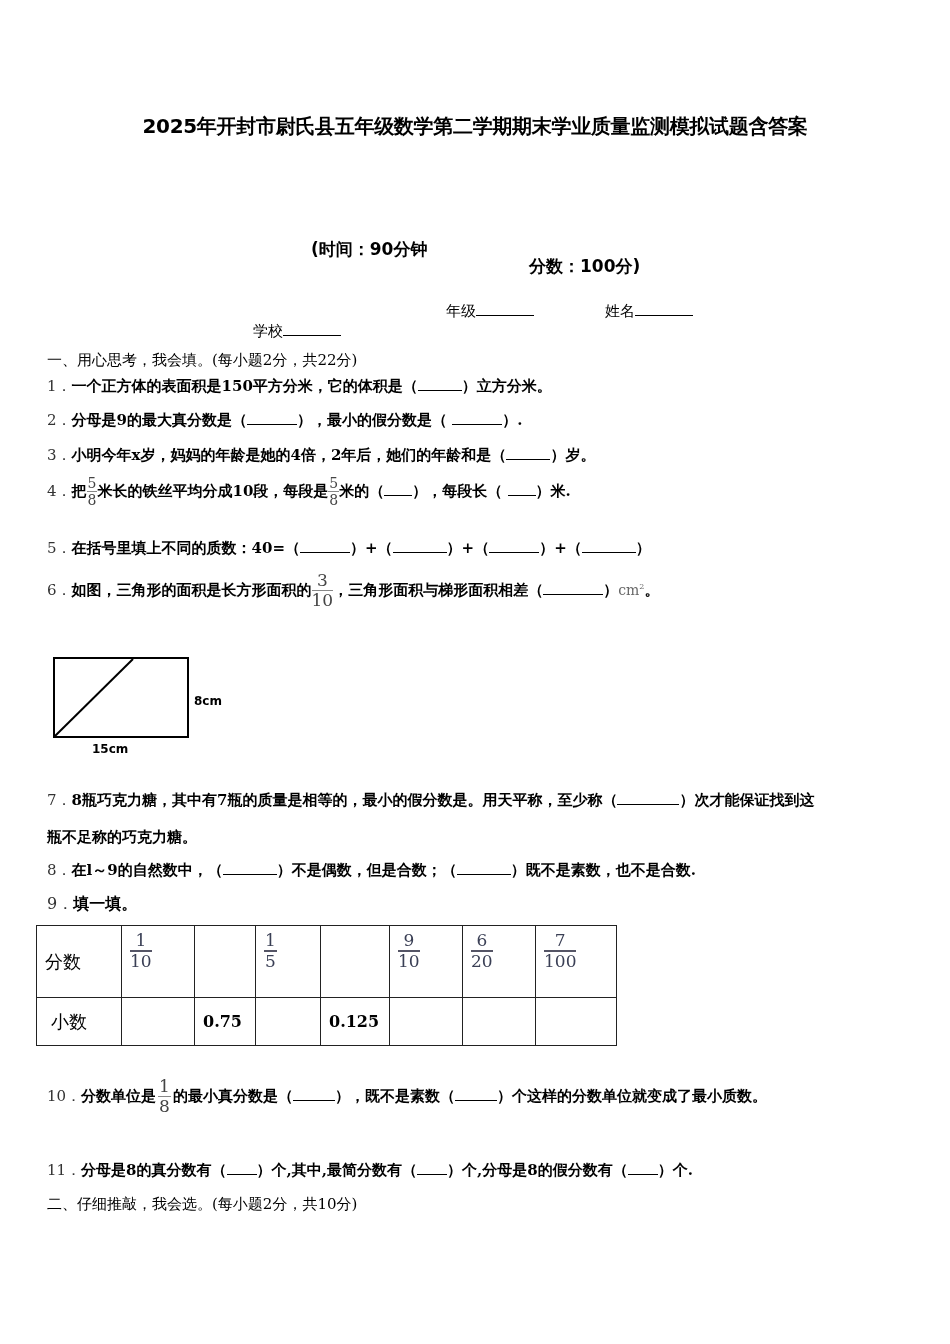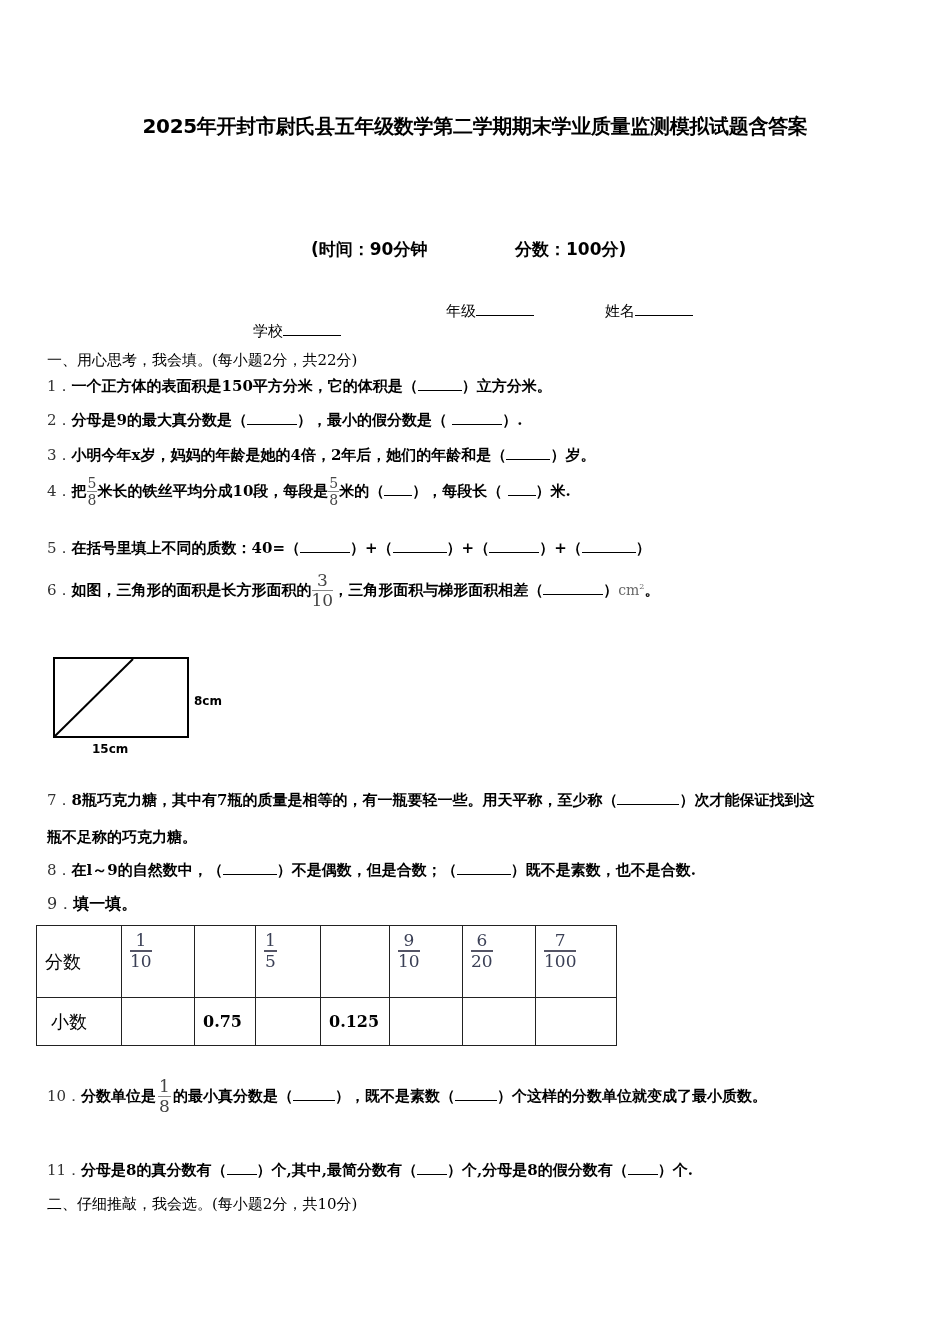--- a/index.html
+++ b/index.html
@@ -30,21 +30,21 @@
   table.fill td.dec { vertical-align:middle; font-weight:bold; font-size:16px; padding-left:8px; }
   .fig { position:absolute; left:53px; top:657px; width:136px; height:81px; border:2px solid #000; box-sizing:border-box; }
   .figlbl { font-family:"DejaVu Sans","Liberation Sans",sans-serif; font-weight:bold; font-size:12px; position:absolute; }
 </style>
 </head>
 <body>
 
 <div class="abs title">2025年开封市尉氏县五年级数学第二学期期末学业质量监测模拟试题含答案</div>
 
 <div class="abs subtitle" style="left:311px;">(时间：90分钟</div>
-<div class="abs subtitle" style="left:515px;">分数：100分)</div>
+<div class="abs subtitle" style="left:529px;margin-top:17px;">分数：100分)</div>
 
 <div class="abs field" style="left:253px;margin-top:20px;"><span>学校</span><span class="line"></span></div>
 <div class="abs field" style="left:446px;"><span>年级</span><span class="line"></span></div>
 <div class="abs field" style="left:605px;"><span>姓名</span><span class="line"></span></div>
 
 <div class="abs sec" style="left:47px; top:351px;">一、用心思考，我会填。(每小题2分，共22分)</div>
 
 <div class="abs q" style="left:47px; top:376px;">
   <span class="num">1．</span><span>一个正方体的表面积是150平方分米，它的体积是（</span><span class="blank" style="width:44px;"></span><span>）立方分米。</span>
 </div>
@@ -71,21 +71,21 @@
 
 <div class="fig">
   <svg width="136" height="81" style="position:absolute; left:-2px; top:-2px;">
     <line x1="2" y1="79" x2="80" y2="2" stroke="#000" stroke-width="2"></line>
   </svg>
 </div>
 <div class="figlbl" style="left:194px; top:694px;">8cm</div>
 <div class="figlbl" style="left:92px; top:742px;">15cm</div>
 
 <div class="abs q" style="left:47px; top:790px;">
-  <span class="num">7．</span><span>8瓶巧克力糖，其中有7瓶的质量是相等的，有一瓶要轻一些。用天平称，至少称（</span><span class="blank" style="width:62px;"></span><span>）次才能保证找到这</span>
+  <span class="num">7．</span><span>8瓶巧克力糖，其中有7瓶的质量是相等的，最小的假分数是。用天平称，至少称（</span><span class="blank" style="width:62px;"></span><span>）次才能保证找到这</span>
 </div>
 <div class="abs q" style="left:47px; top:828px;">瓶不足称的巧克力糖。</div>
 
 <div class="abs q" style="left:47px; top:860px;">
   <span class="num">8．</span><span>在l～9的自然数中，（</span><span class="blank" style="width:54px;"></span><span>）不是偶数，但是合数；（</span><span class="blank" style="width:54px;"></span><span>）既不是素数，也不是合数.</span>
 </div>
 
 <div class="abs q" style="left:47px; top:894px; font-size:16px;">
   <span class="num">9．</span><span>填一填。</span>
 </div>

